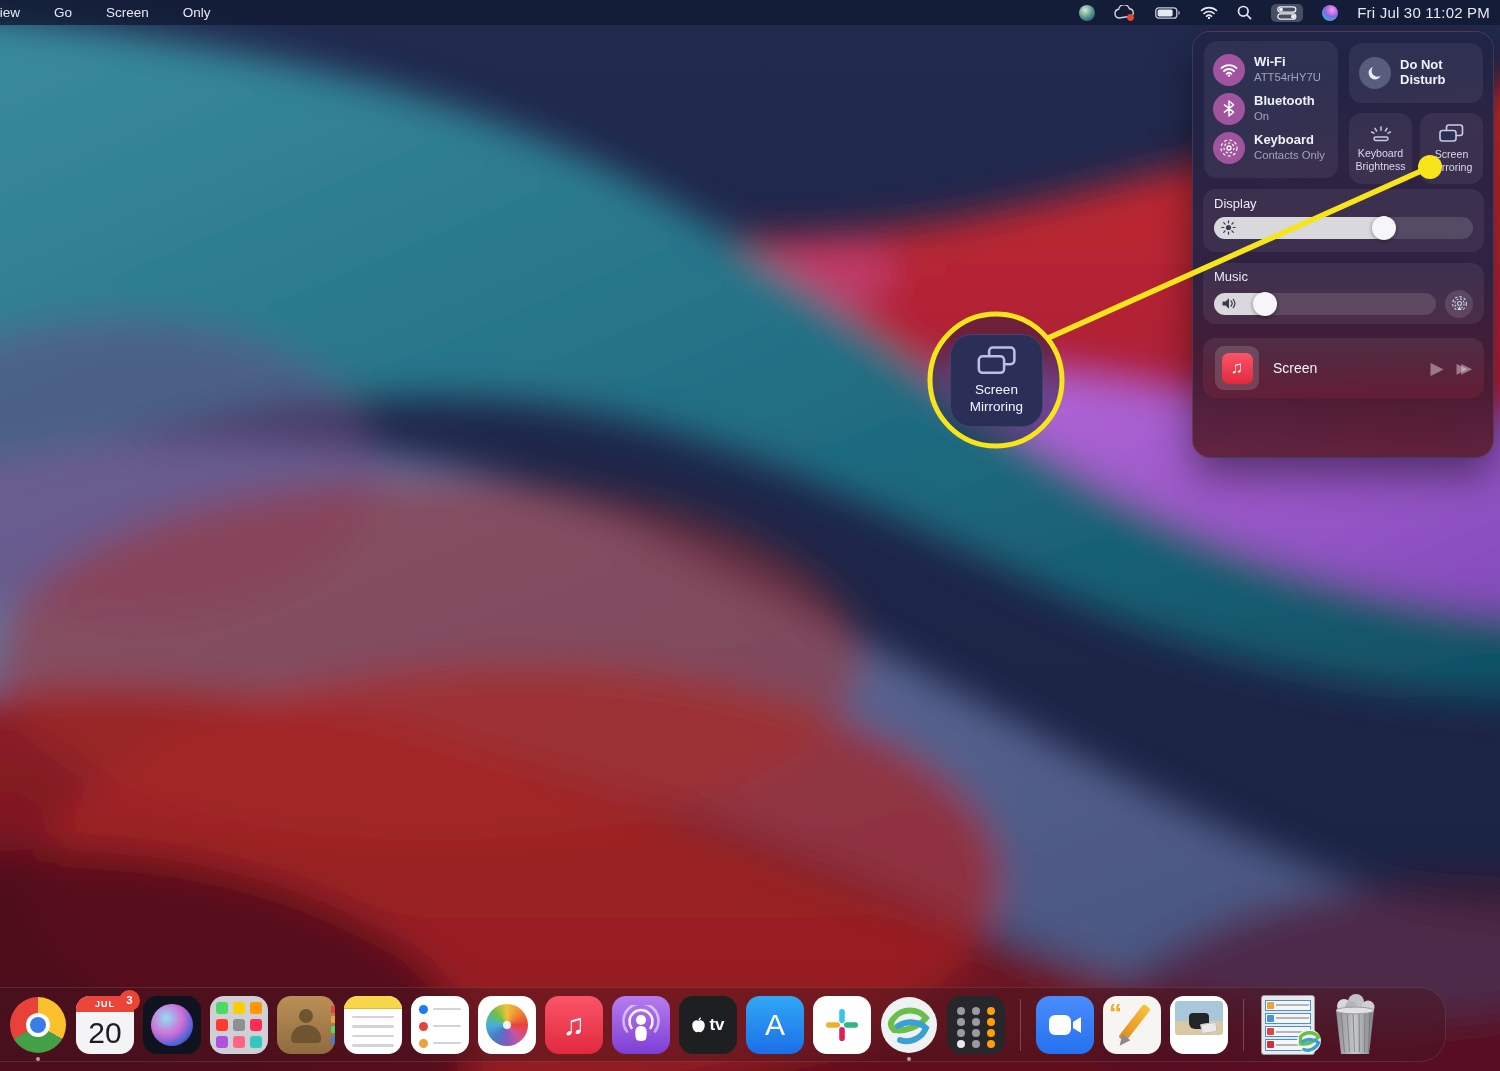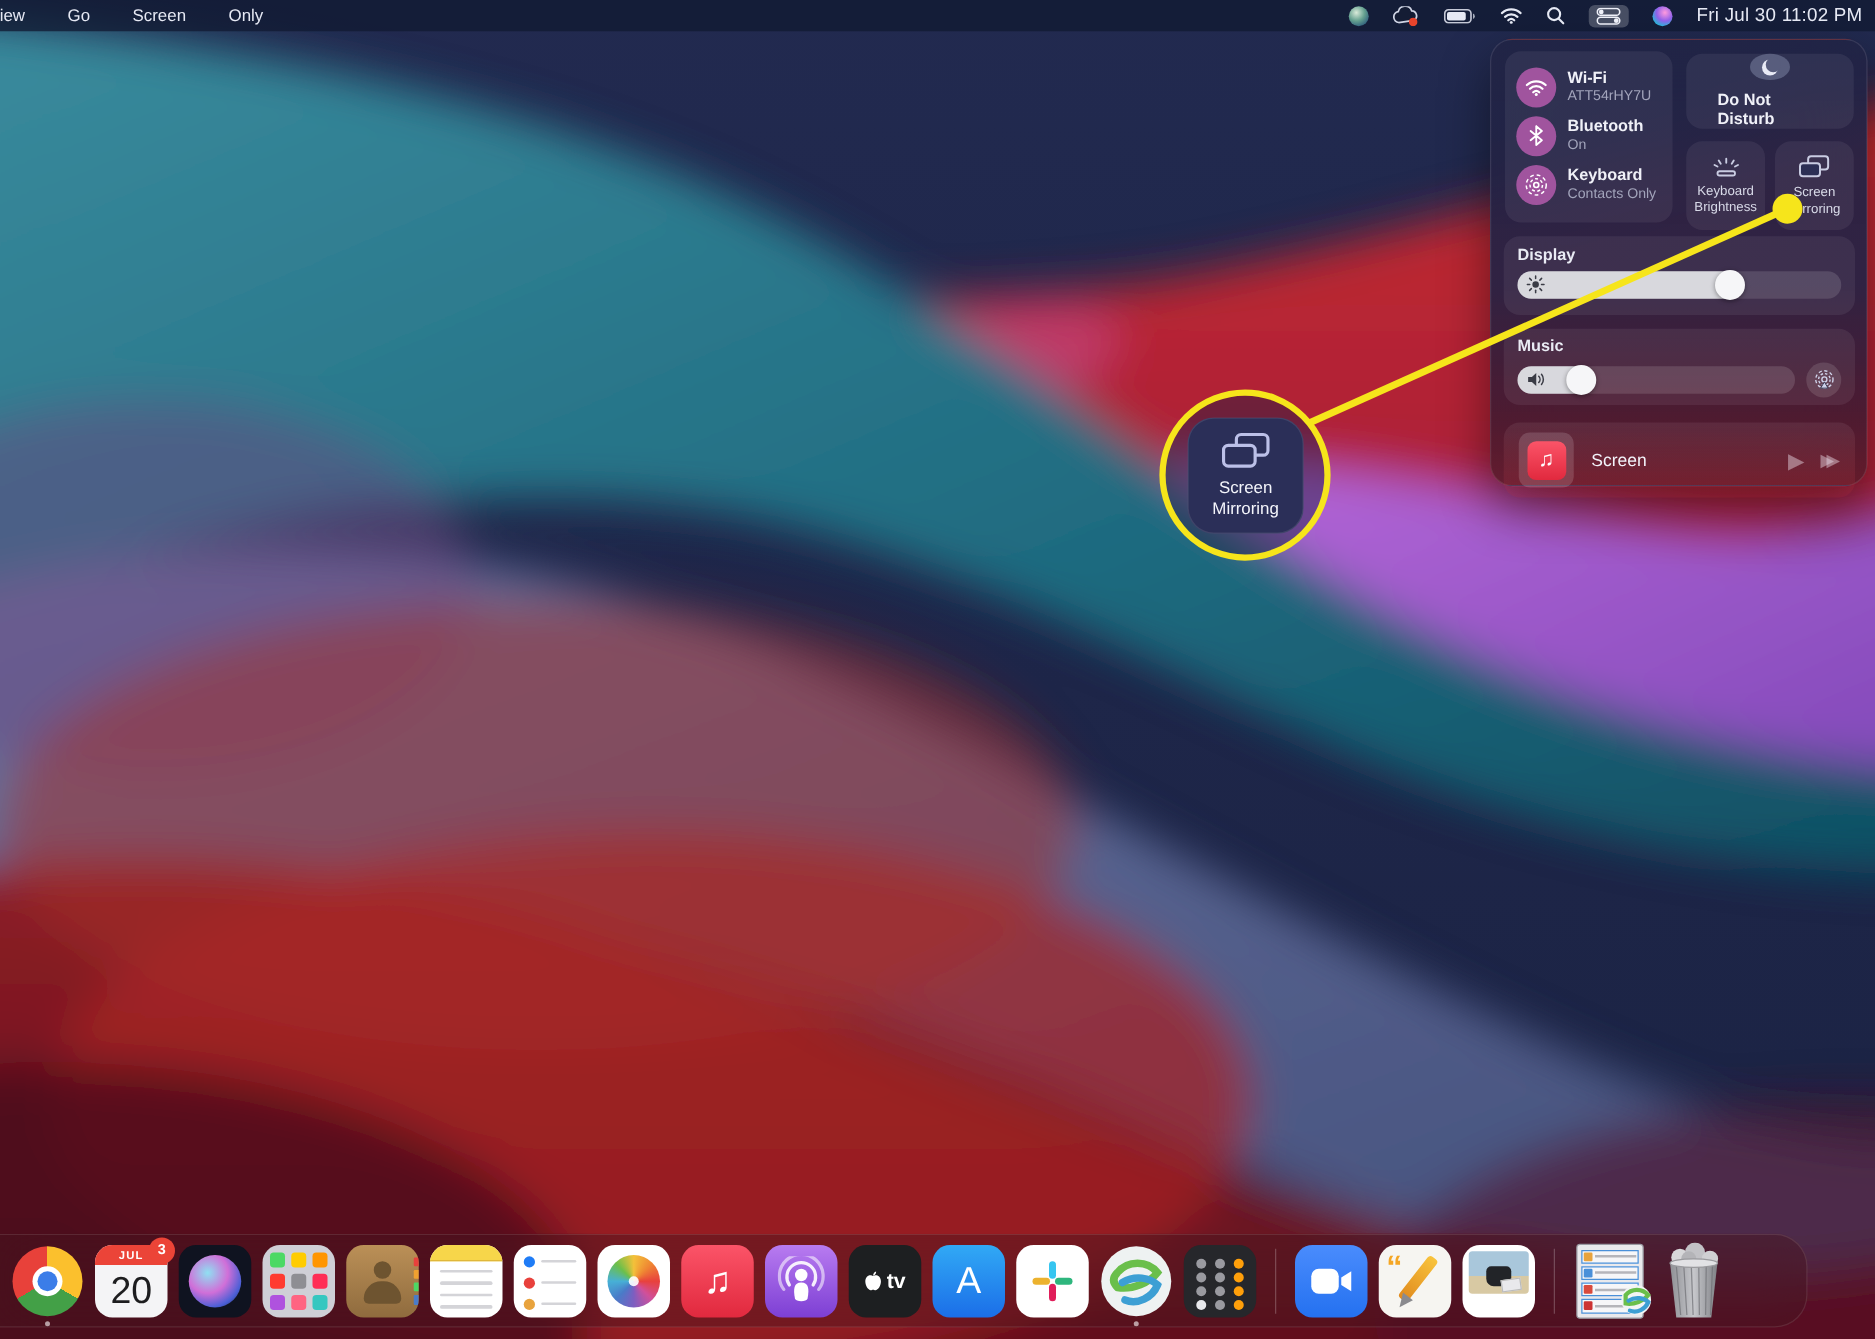--- a/index.html
+++ b/index.html
@@ -20,47 +20,47 @@
   .mb-right { display:flex; gap:19px; align-items:center; padding-right:10px; }
   .sico { display:flex; align-items:center; justify-content:center; height:18px; }
   .cc-menu-btn { background:rgba(255,255,255,0.22); border-radius:5px; padding:2px 6px; }
   .clock { font-size:15px; letter-spacing:.2px; white-space:nowrap; }
   .globe-dot { width:16px; height:16px; border-radius:50%;
       background:radial-gradient(circle at 38% 32%, #d9ead9, #64a08f 45%, #27557a 85%); }
   .siri-dot { width:16px; height:16px; border-radius:50%;
       background:radial-gradient(circle at 62% 32%, #ff9ade, #9160ea 45%, #2bb3d8 75%, #122038); }
 
   
-  .cc { position:absolute; left:1192px; top:31px; width:302px; height:358px; z-index:10;
+  .cc { position:absolute; left:1192px; top:31px; width:302px; height:427px; z-index:10;
         border-radius:18px; border:1px solid rgba(255,255,255,0.10);
         background:linear-gradient(180deg, rgba(33,36,70,0.93) 0%, rgba(36,34,68,0.92) 55%,
                    rgba(64,26,48,0.88) 85%, rgba(88,26,40,0.85) 100%);
         box-shadow:0 18px 40px rgba(0,0,0,0.45);
         backdrop-filter:blur(26px); color:#eceef6; }
   .card { position:absolute; background:rgba(255,255,255,0.065); border-radius:13px; }
   .card-conn  { left:11px; top:9px;  width:134px; height:137px; padding:9px 9px; }
-  .card-dnd   { left:156px; top:11px; width:134px; height:60px; display:flex; align-items:center; gap:9px; padding:0 10px;flex-direction:column; }
+  .card-dnd   { left:156px; top:11px; width:134px; height:60px; display:flex; align-items:center; gap:9px; padding:0 10px; }
   .card-kb    { left:156px; top:81px; width:63px; height:71px; }
   .card-sm    { left:227px; top:81px; width:63px; height:71px; }
   .card-disp  { left:10px; top:157px; width:281px; height:63px; padding:7px 11px; }
   .card-sound { left:10px; top:231px; width:281px; height:61px; padding:6px 11px; }
   .card-music { left:10px; top:306px; width:281px; height:60px; display:flex; align-items:center; padding:0 12px;
                 background:linear-gradient(180deg, rgba(255,255,255,0.07), rgba(190,40,55,0.18)); }
 
   .conn-row { display:flex; align-items:center; gap:9px; height:39px; cursor:default; }
   .b-circle { width:32px; height:32px; min-width:32px; border-radius:50%;
               background:#a0549e; display:flex; align-items:center; justify-content:center; }
   .b-circle.gray { background:#585d7d; }
   .t { font-size:13px; font-weight:700; line-height:1.15; color:#f0f1f8; }
   .s { font-size:11.3px; color:#a2a4bb; line-height:1.2; margin-top:1px; }
   .tile { display:flex; flex-direction:column; align-items:center; justify-content:center;
           gap:5px; width:100%; height:100%; text-align:center; cursor:default; }
   .tile-label { font-size:10.6px; line-height:1.18; color:#d8dae8; font-weight:500; }
 
-  .slider-label { font-size:13px; font-weight:700; color:#e9ebf4; margin-bottom:6px; }
+  .slider-label { font-size:13px; font-weight:400; color:#e9ebf4; margin-bottom:6px; }
   .slider { position:relative; height:22px; border-radius:11px; background:rgba(255,255,255,0.13); }
   .slider .fill { position:absolute; left:0; top:0; bottom:0; border-radius:11px; background:#d8d8dd; }
   .slider .fill::after { content:''; position:absolute; right:-1px; top:-1px; width:24px; height:24px;
         border-radius:50%; background:#f6f6f8; box-shadow:0 1px 4px rgba(0,0,0,0.4); }
   .slider-icon { position:absolute; left:7px; top:3px; z-index:2; }
   .sound-row { display:flex; align-items:center; gap:9px; }
   .sound-row .slider { flex:1; }
   .airplay-btn { width:28px; height:28px; min-width:28px; border-radius:50%;
                  background:rgba(255,255,255,0.12); display:flex; align-items:center; justify-content:center; }
 

